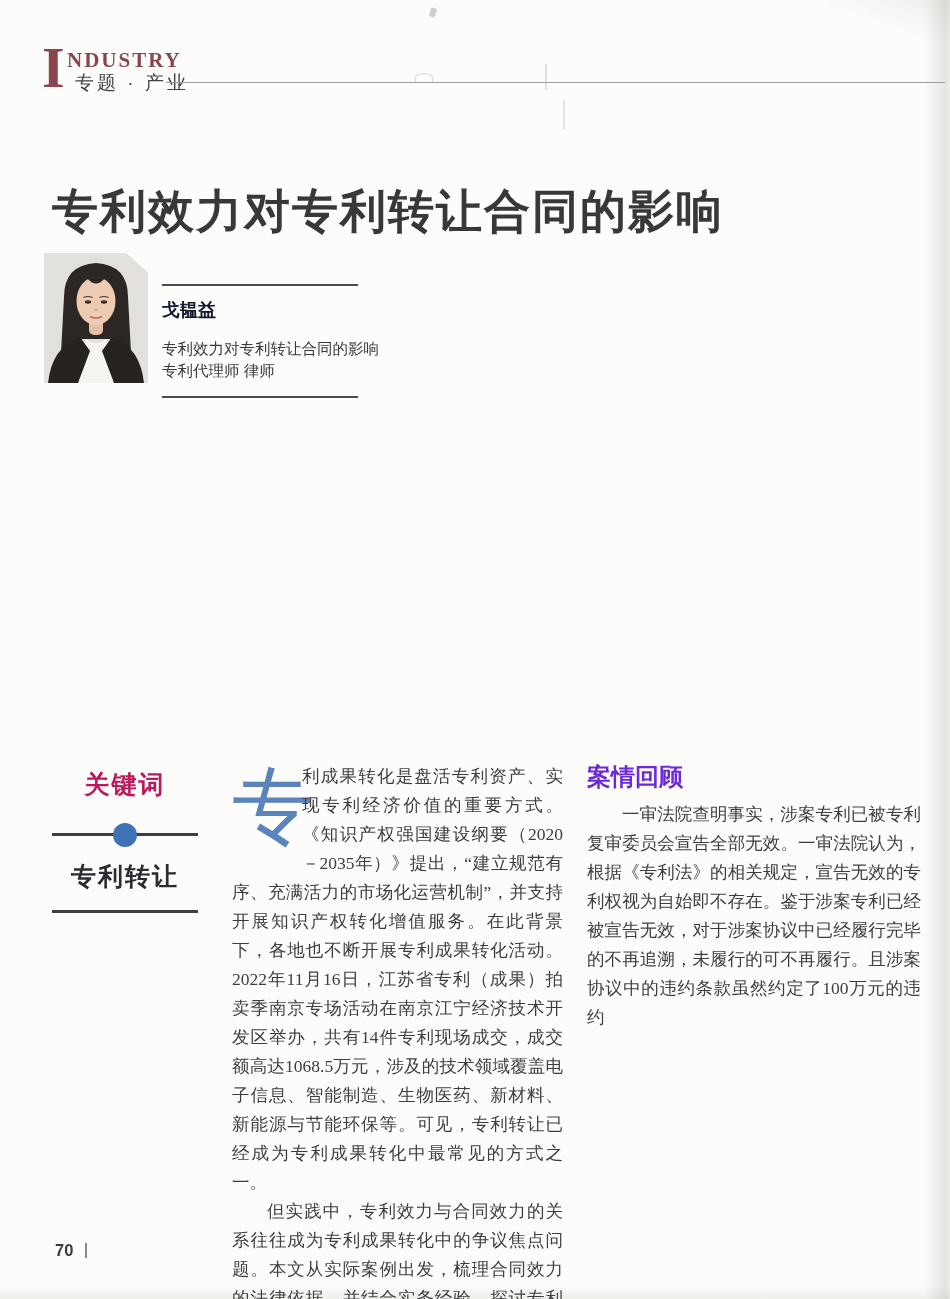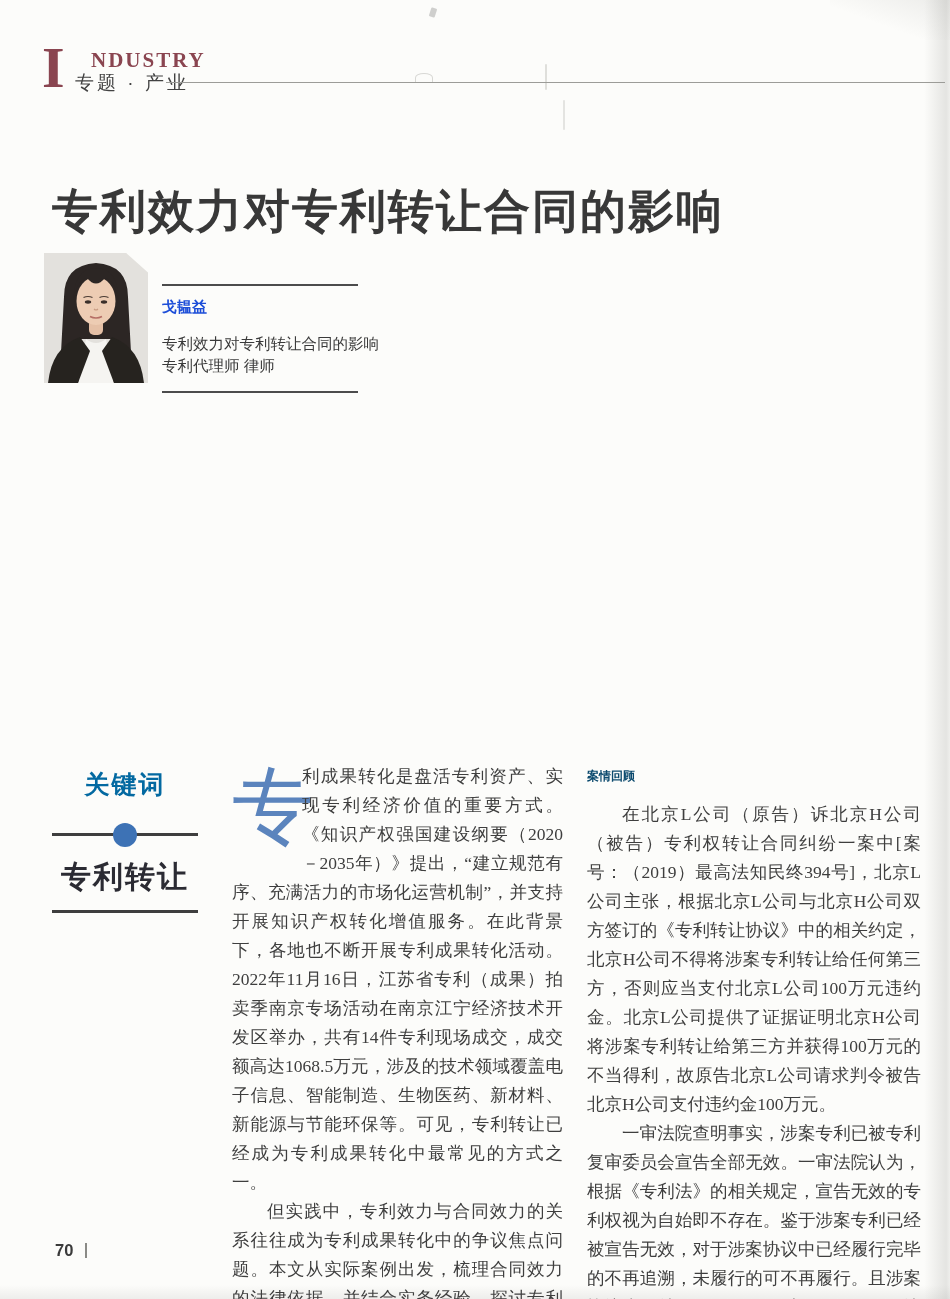--- a/index.html
+++ b/index.html
@@ -33,21 +33,21 @@
       background:none;border-radius:50% 50% 0 0;opacity:.5;}
 
   
   .masthead{position:absolute;left:42px;top:42px;}
   .mast-i{
     position:absolute;left:0;top:2px;
     font-family:"Liberation Serif", serif;font-weight:bold;
     font-size:58px;line-height:48px;color:var(--accent-maroon);
   }
   .mast-word{
-    position:absolute;left:49px;top:6px;
+    position:absolute;left:25px;top:6px;
     font-family:"Liberation Serif", serif;font-weight:bold;
     font-size:21px;letter-spacing:2px;color:var(--accent-maroon);white-space:nowrap;
   }
   .mast-sub{
     position:absolute;left:33px;top:28px;
     font-family:"Liberation Sans", sans-serif;
     font-size:19px;letter-spacing:3px;color:#424242;white-space:nowrap;
   }
   .mast-rule{position:absolute;left:166px;top:82px;width:779px;height:1px;background:#9c9c98;}
 
@@ -62,43 +62,43 @@
   .photo{
     position:absolute;left:44px;top:253px;width:104px;height:130px;
     clip-path:polygon(0 0, 79% 0, 100% 15%, 100% 100%, 0 100%);
   }
   .photo svg{display:block;width:100%;height:100%;}
   .author-info{position:absolute;left:162px;top:284px;width:196px;}
   .author-rule{height:2px;background:#4c4c4c;}
   .author-name{
     margin:12px 0 16px 0;
     font-family:"Liberation Sans", sans-serif;font-weight:bold;
-    font-size:15px;color:#1d4ed8;
+    font-size:18px;color:#0f172a;
   }
   .author-aff{
     font-family:"Liberation Sans", sans-serif;
     font-size:15.5px;line-height:22px;color:#3a3a3a;white-space:nowrap;
   }
   .author-rule2{margin-top:14px;height:2px;background:#4c4c4c;}
 
   
   .kw{position:absolute;left:40px;top:768px;width:170px;}
   .kw-head{
     text-align:center;font-weight:bold;font-size:25px;letter-spacing:2px;
-    color:#0369a1;font-family:"Liberation Serif", serif;
+    color:#be185d;font-family:"Liberation Serif", serif;
   }
   .kw-divider{position:relative;margin:22px 12px 0 12px;height:24px;}
   .kw-divider .line{position:absolute;left:0;right:0;top:10px;height:3px;background:#3e3e3e;}
   .kw-dot{
     position:absolute;left:50%;top:0;width:24px;height:24px;margin-left:-12px;
     border-radius:50%;background:var(--accent-blue);
   }
   .kw-list{margin-top:14px;text-align:center;}
   .kw-item{
-    font-weight:bold;font-size:30px;line-height:31px;letter-spacing:2px;
+    font-weight:bold;font-size:25px;line-height:31px;letter-spacing:2px;
     color:#2b2b33;font-family:"Liberation Serif", serif;
   }
   .kw-rule{margin:18px 12px 0 12px;height:3px;background:#3e3e3e;}
 
   
   .col{
     position:absolute;top:762px;
     font-size:17.5px;line-height:29px;text-align:justify;
     color:#3e3e3e;
   }
@@ -106,21 +106,21 @@
   .col p + p{text-indent:2em;}
   .intro-col{left:232px;width:331px;}
   .case-col{left:587px;width:334px;}
   .dropcap{
     float:left;width:66px;height:86px;margin:5px 4px 0 0;
     font-size:82px;line-height:82px;color:var(--dropcap-blue);
     font-family:"Liberation Serif", serif;
   }
   .case-head{
     font-family:"Liberation Sans", sans-serif;font-weight:bold;
-    font-size:12px;color:#0c4a6e;margin:0 0 9px 0;text-align:left;
+    font-size:24px;color:#6d28d9;margin:0 0 9px 0;text-align:left;
   }
   .case-col p{text-indent:2em;}
 
   
   .folio{position:absolute;left:55px;top:1241px;font-family:"Liberation Sans", sans-serif;
     font-size:16.5px;font-weight:bold;color:#3a3a3a;}
   .folio-bar{position:absolute;left:85px;top:1243px;width:1.5px;height:15px;background:#8a8a86;}
 </style>
 </head>
 <body>
@@ -184,20 +184,19 @@
     <div class="kw-rule"></div>
   </div>
 
   <div class="col intro-col">
     <p><span class="dropcap">专</span><span>利成果转化是盘活专利资产、实现专利经济价值的重要方式。《知识产权强国建设纲要（2020－2035年）》提出，“建立规范有序、充满活力的市场化运营机制”，并支持开展知识产权转化增值服务。在此背景下，各地也不断开展专利成果转化活动。2022年11月16日，江苏省专利（成果）拍卖季南京专场活动在南京江宁经济技术开发区举办，共有14件专利现场成交，成交额高达1068.5万元，涉及的技术领域覆盖电子信息、智能制造、生物医药、新材料、新能源与节能环保等。可见，专利转让已经成为专利成果转化中最常见的方式之一。</span></p>
     <p>但实践中，专利效力与合同效力的关系往往成为专利成果转化中的争议焦点问题。本文从实际案例出发，梳理合同效力的法律依据，并结合实务经验，探讨专利转让中的注意事项。</p>
   </div>
 
   <div class="col case-col">
     <h2 class="case-head">案情回顾</h2>
-    <p>在北京L公司（原告）诉北京H公司（被告）专利权转让合同纠纷一案中[案号：（2019）最高法知民终394号]，北京L公司主张，根据北京L公司与北京H公司双方签订的《专利转让协议》中的相关约定，北京H公司不得将涉案专利转让给任何第三方，否则应当支付北京L公司100万元违约金。北京L公司提供了证据证明北京H公司将涉案专利转让给第三方并获得100万元的不当得利，故原告北京L公司请求判令被告北京H公司支付违约金100万元。</p>
     <p>一审法院查明事实，涉案专利已被专利复审委员会宣告全部无效。一审法院认为，根据《专利法》的相关规定，宣告无效的专利权视为自始即不存在。鉴于涉案专利已经被宣告无效，对于涉案协议中已经履行完毕的不再追溯，未履行的可不再履行。且涉案协议中的违约条款虽然约定了100万元的违约</p>
   </div>
 
   <div class="folio">70</div>
   <div class="folio-bar"></div>
 
 </div>
 
 </body></html>

